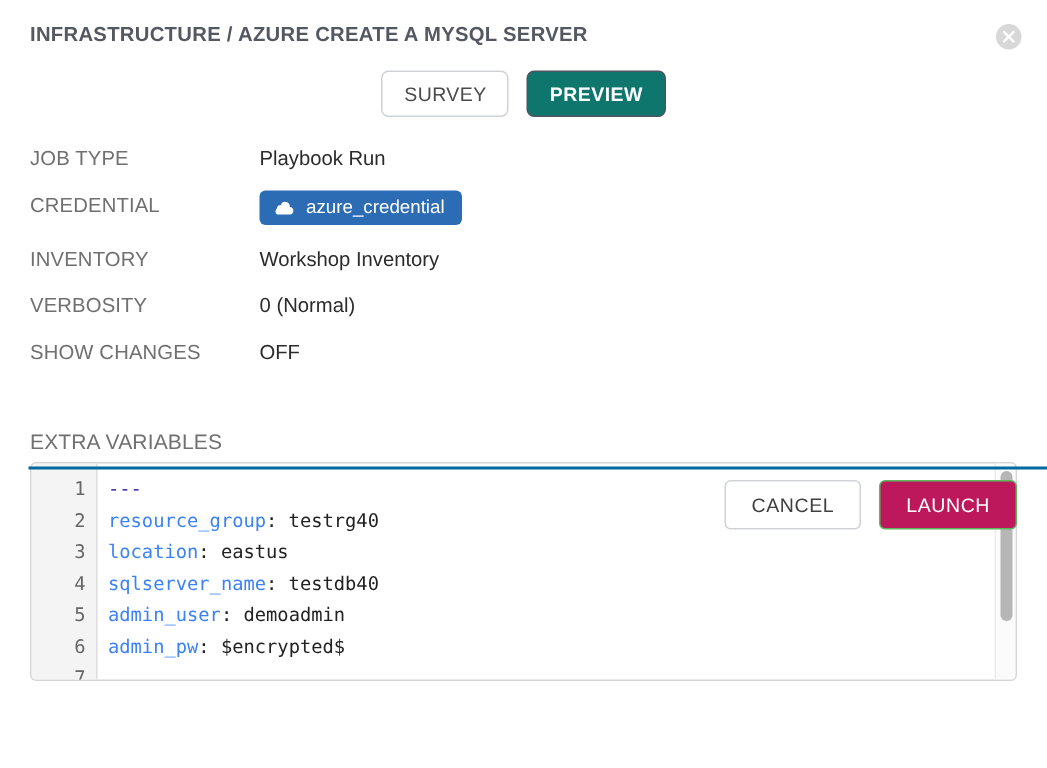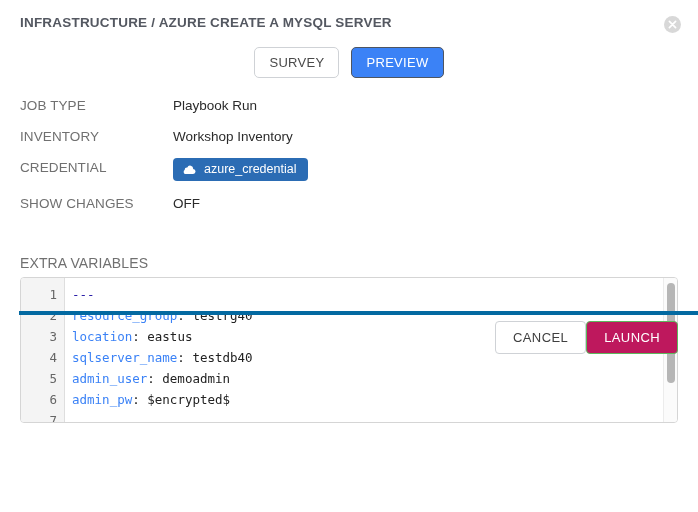--- a/index.html
+++ b/index.html
@@ -71,23 +71,24 @@
     cursor: pointer;
     box-sizing: border-box;
     white-space: nowrap;
   }
   .tab-inactive {
     background: #ffffff;
     border: 1px solid #cfd2d6;
     color: #4a4a4a;
   }
   .tab-active {
-    background: #3b82f6;
+    background: #0f766e;
     border: 1px solid #4e5561;
     color: #ffffff;
+    font-weight: bold;
   }
 
   
   .details {
     padding: 18px 20px 0 20px;
   }
   .row {
     display: flex;
     align-items: flex-start;
     min-height: 21px;
@@ -202,25 +203,26 @@
     cursor: pointer;
   }
 
   
   .footer {
     position: absolute;
     left: 0;
     right: 0;
     bottom: 0;
     height: 68px;
-    border-top: 4px solid #0369a1;
+    border-top: 2px solid #0369a1;
     box-sizing: border-box;
     display: flex;
     align-items: center;
     justify-content: flex-end;
+    gap: 12px;
     padding: 0 20px 20px 20px;
     margin-left: 19px;
   }
   .btn {
     font-size: 13px;
     letter-spacing: 0.4px;
     padding: 8px 17px;
     border-radius: 4px;
     line-height: 15px;
     cursor: pointer;
@@ -255,41 +257,45 @@
   <div class="tab-row">
     <div class="tab tab-inactive">SURVEY</div>
     <div class="tab tab-active">PREVIEW</div>
   </div>
 
   <div class="details">
 
     <div class="row">
       <div class="row-label">JOB TYPE</div>
       <div class="row-value">Playbook Run</div>
-    </div>
-
-    <div class="row">
-      <div class="row-label">INVENTORY</div>
-      <div class="row-value">Workshop Inventory</div>
     </div>
 
     <div class="row row-credential">
       <div class="row-label">CREDENTIAL</div>
       <div class="row-value">
         <span class="badge">
           <span>
             <svg width="14" height="10" viewBox="0 0 14 10" aria-hidden="true">
               <path d="M11.1 4.0 A3.0 3.0 0 0 0 5.3 2.6 A2.5 2.5 0 0 0 2.6 5.0 A2.5 2.5 0 0 0 2.7 9.0 L11.0 9.0 A2.5 2.5 0 0 0 11.1 4.0 Z" fill="#ffffff"></path>
             </svg>
           </span>
           <span>azure_credential</span>
         </span>
       </div>
     </div>
 
+    <div class="row">
+      <div class="row-label">INVENTORY</div>
+      <div class="row-value">Workshop Inventory</div>
+    </div>
+
+    <div class="row">
+      <div class="row-label">VERBOSITY</div>
+      <div class="row-value">0 (Normal)</div>
+    </div>
 
     <div class="row">
       <div class="row-label">SHOW CHANGES</div>
       <div class="row-value">OFF</div>
     </div>
 
   </div>
 
   <div class="ev-label">EXTRA VARIABLES</div>
 

